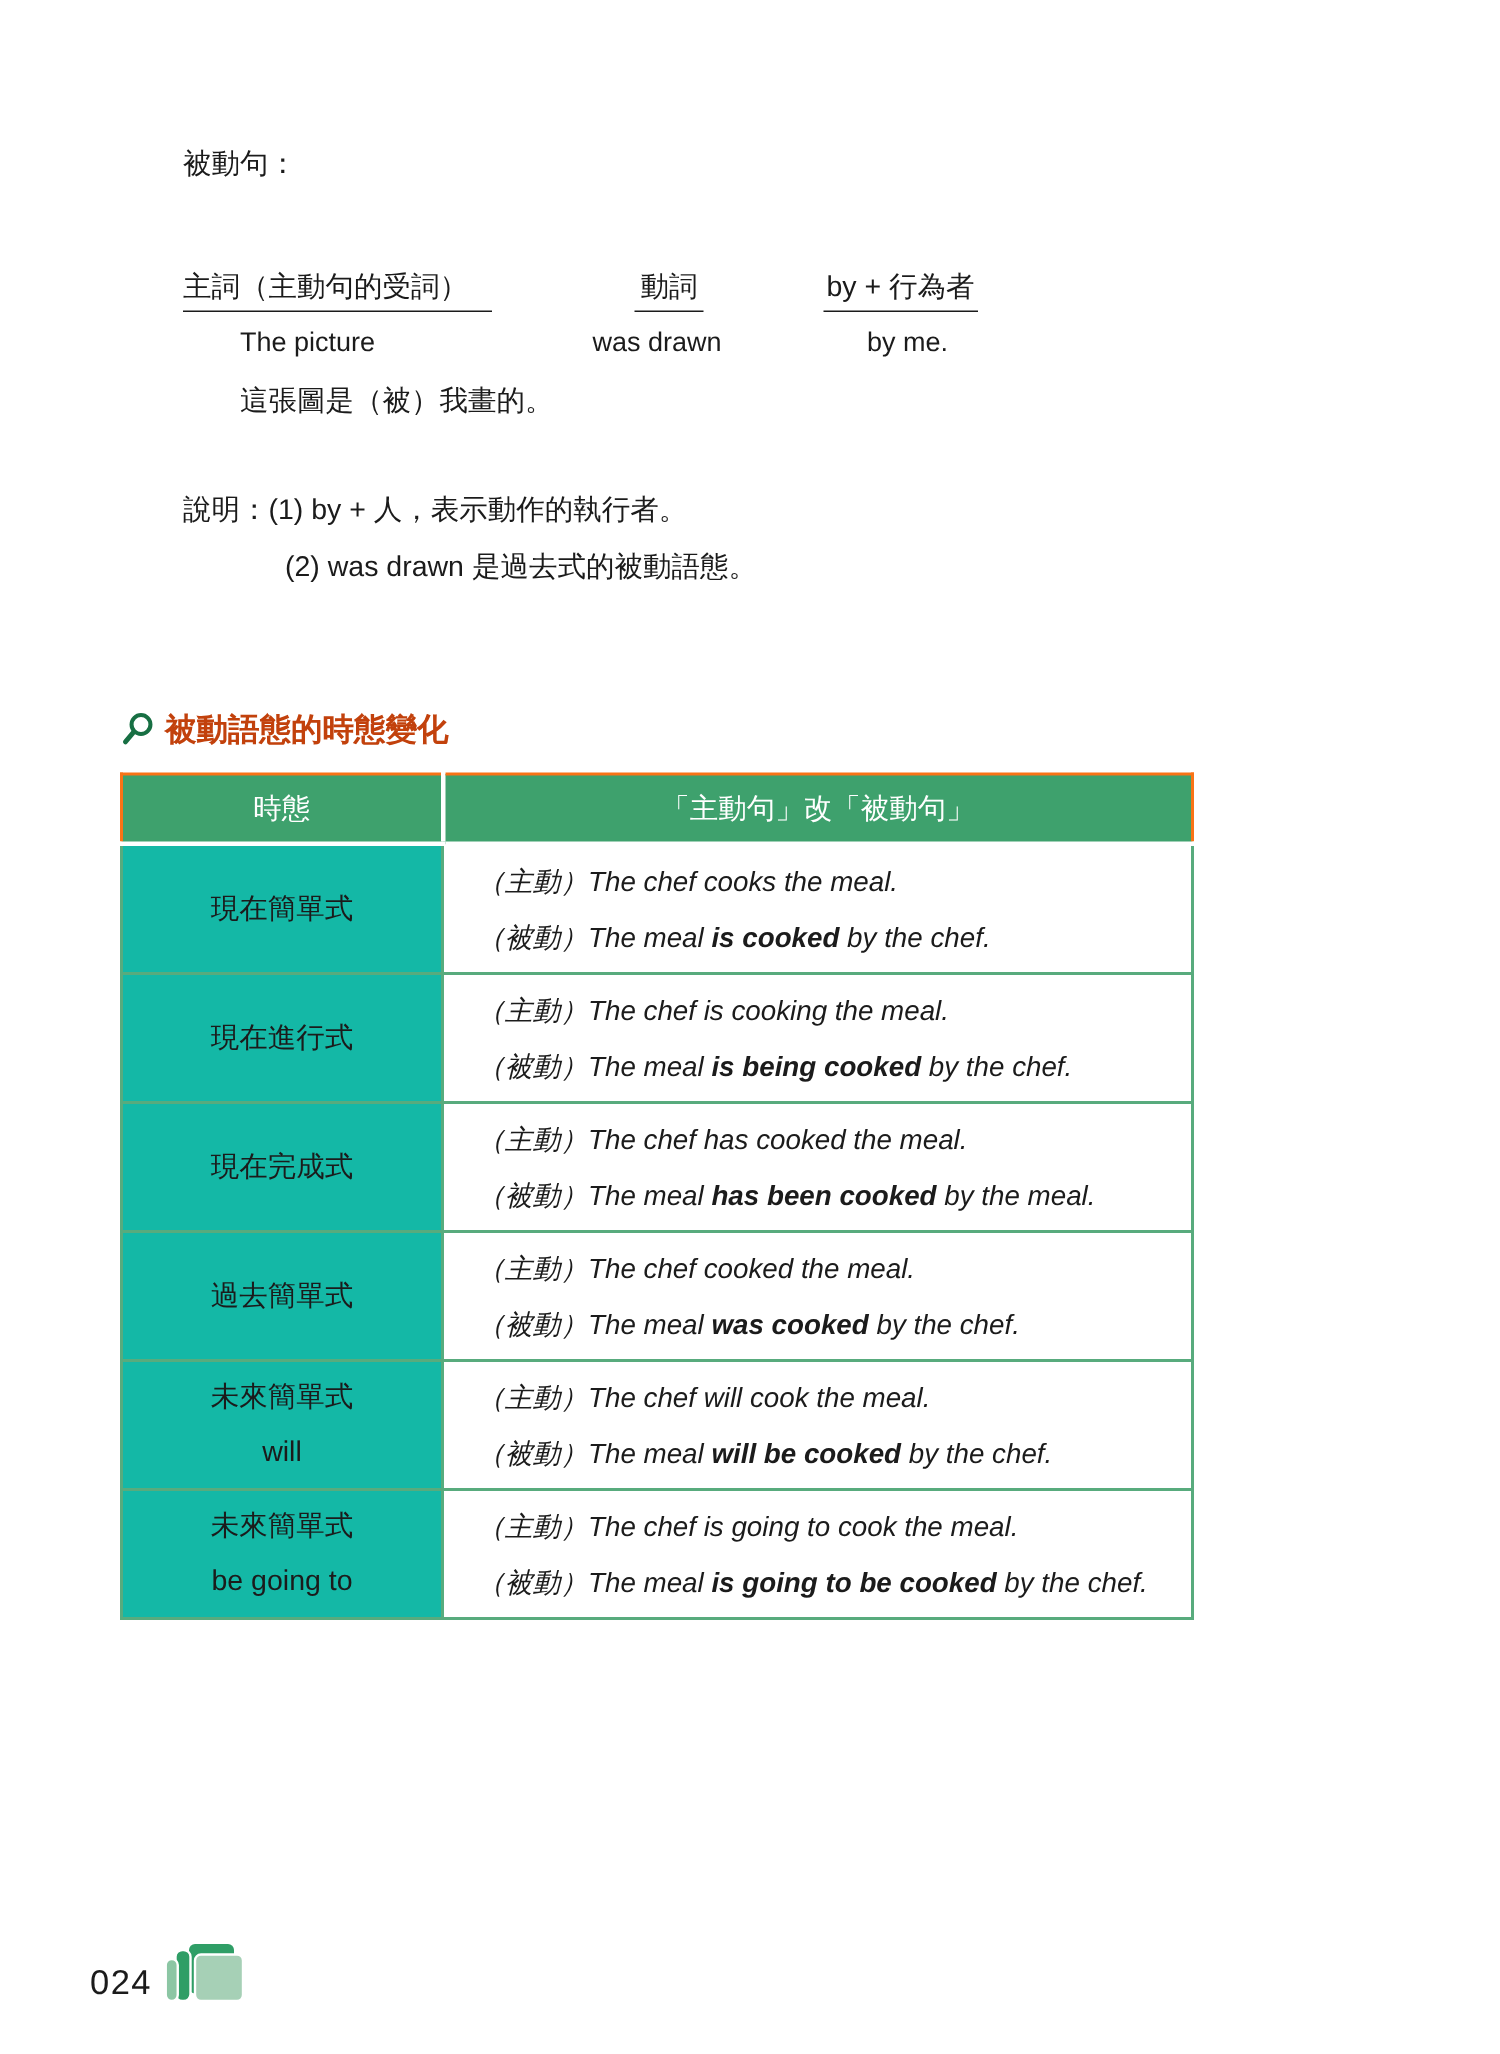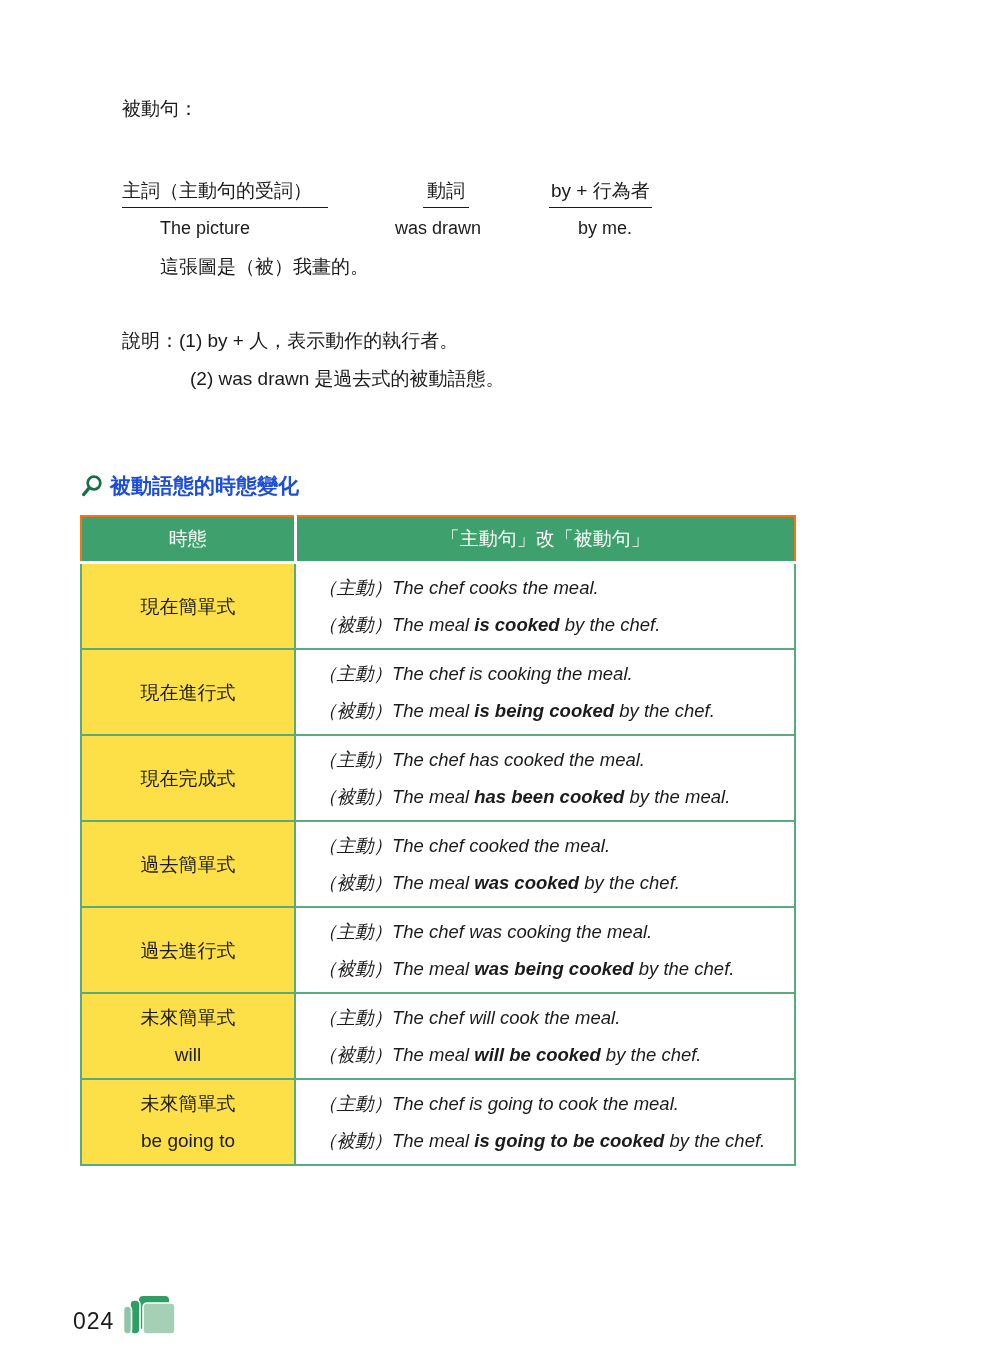--- a/index.html
+++ b/index.html
@@ -19,43 +19,43 @@
   .pat-e2{left:395px;}
   .pat-e3{left:578px;}
   .pat-tr{position:absolute;left:160px;top:254px;font-size:19px;}
   
   .notes{position:absolute;left:122px;top:322px;width:820px;font-size:19px;}
   .note-line{line-height:38px;white-space:nowrap;}
   .note-indent{padding-left:68px;}
   
   .section-title{
     position:absolute;left:80px;top:472px;display:flex;align-items:center;gap:7px;
-    font-family:"DejaVu Serif","Liberation Serif",serif;font-weight:bold;font-size:21px;color:#1d4ed8;
+    font-family:"DejaVu Serif","Liberation Serif",serif;font-weight:bold;font-size:21px;color:#c2410c;
   }
   .section-title svg{display:block;}
   
   .tense-table{
     position:absolute;left:80px;top:515px;width:716px;
     border-collapse:collapse;border:2px solid #f97316;
   }
   .tense-table th{
     background:#3ea16d;color:#ffffff;font-weight:normal;font-size:19px;
     height:42px;border-bottom:3px solid #ffffff;
   }
   .tense-table th.col-sentences{border-left:3px solid #ffffff;}
   .tense-table td{border:2px solid #58ab7d;}
   td.tense-cell{
-    background:#fde047;width:210px;text-align:center;font-size:19px;line-height:37px;
+    background:#14b8a6;width:210px;text-align:center;font-size:19px;line-height:37px;
     vertical-align:middle;
   }
   td.sentences-cell{background:#ffffff;padding:5px 10px 5px 22px;height:70px;vertical-align:middle;font-style:italic;}
   .sentence{font-size:18.5px;line-height:37px;}
   .sentence b{font-weight:bold;margin-top:16px;}
   
-  .footer{position:absolute;left:73px;top:1295px;display:flex;align-items:flex-end;gap:8px;}
+  .footer{position:absolute;left:60px;top:1295px;display:flex;align-items:flex-end;gap:8px;}
   .page-number{font-size:23px;letter-spacing:1px;}
   .books-icon{display:block;}
 </style>
 </head>
 <body>
 
 <div class="page">
 
   <div class="intro-label">被動句：</div>
 
@@ -129,30 +129,20 @@
           <div>過去簡單式</div>
           <div></div>
         </td>
         <td class="sentences-cell">
           <div class="sentence">（主動）The chef cooked the meal.</div>
           <div class="sentence"><span>（被動）The meal </span><b>was cooked</b><span> by the chef.</span></div>
         </td>
       </tr>
       <tr>
         <td class="tense-cell">
-          <div>過去進行式</div>
-          <div></div>
-        </td>
-        <td class="sentences-cell">
-          <div class="sentence">（主動）The chef was cooking the meal.</div>
-          <div class="sentence"><span>（被動）The meal </span><b>was being cooked</b><span> by the chef.</span></div>
-        </td>
-      </tr>
-      <tr>
-        <td class="tense-cell">
           <div>未來簡單式</div>
           <div>will</div>
         </td>
         <td class="sentences-cell">
           <div class="sentence">（主動）The chef will cook the meal.</div>
           <div class="sentence"><span>（被動）The meal </span><b>will be cooked</b><span> by the chef.</span></div>
         </td>
       </tr>
       <tr>
         <td class="tense-cell">

